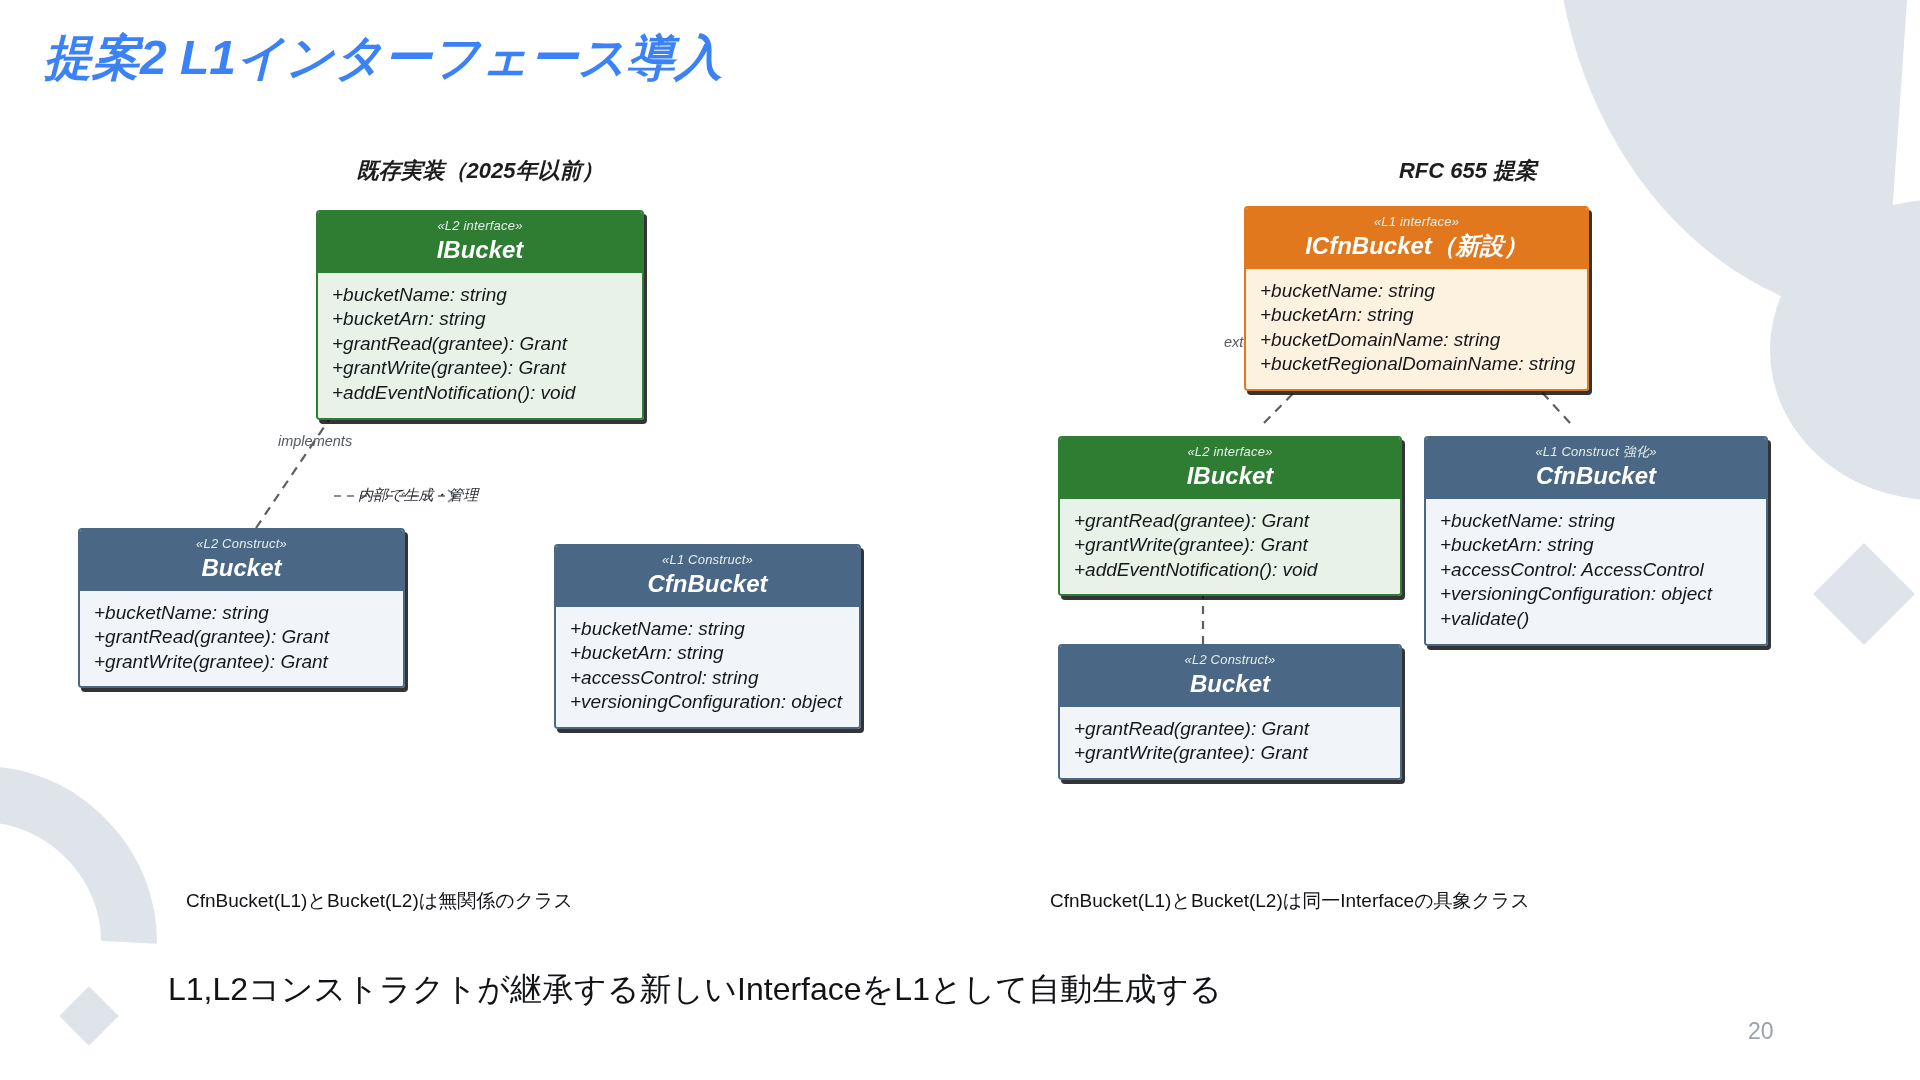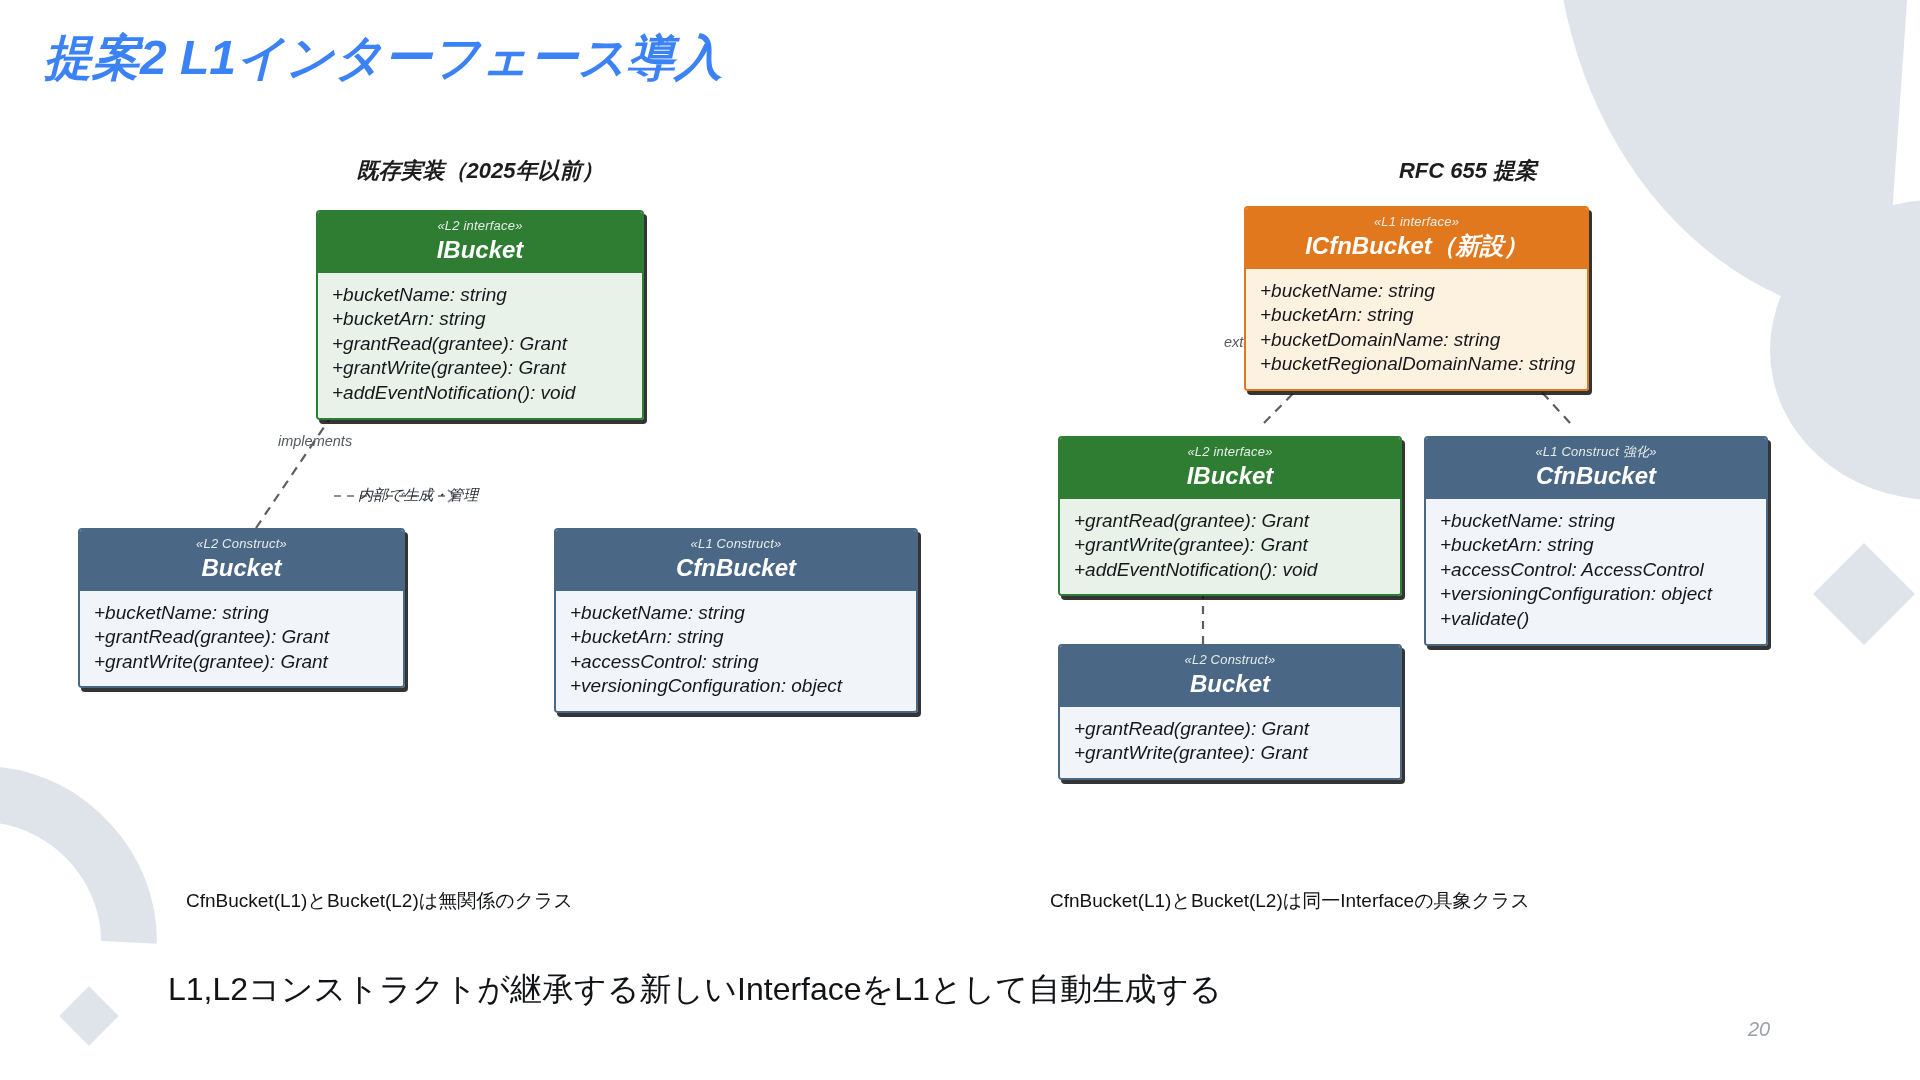--- a/index.html
+++ b/index.html
@@ -156,23 +156,22 @@
   .footer-line {
     position: absolute;
     left: 168px; top: 968px;
     font-size: 32px;
     color: #111316;
     white-space: nowrap;
   }
   .page-num {
     position: absolute;
     left: 1748px; top: 1018px;
-    font-size: 20px;
+    font-size: 23px;
     color: #9aa1ab;
-    font-style: italic;
   }
 </style>
 </head>
 <body>
 
 <div id="slide">
 
   <div class="deco deco-arc-tr"></div>
   <div class="deco deco-blob-r"></div>
   <div class="deco-arc-bl"></div>
@@ -217,21 +216,21 @@
         <span class="uml-stereo">«L2 Construct»</span>
         <span class="uml-name">Bucket</span>
       </div>
       <div class="uml-body">
         <div class="uml-attr">+bucketName: string</div>
         <div class="uml-attr">+grantRead(grantee): Grant</div>
         <div class="uml-attr">+grantWrite(grantee): Grant</div>
       </div>
     </div>
 
-    <div class="uml t-blue" style="left:510px; top:380px; width:364px;">
+    <div class="uml t-blue" style="left:510px; top:396px; width:307px;">
       <div class="uml-head">
         <span class="uml-stereo">«L1 Construct»</span>
         <span class="uml-name">CfnBucket</span>
       </div>
       <div class="uml-body">
         <div class="uml-attr">+bucketName: string</div>
         <div class="uml-attr">+bucketArn: string</div>
         <div class="uml-attr">+accessControl: string</div>
         <div class="uml-attr">+versioningConfiguration: object</div>
       </div>

